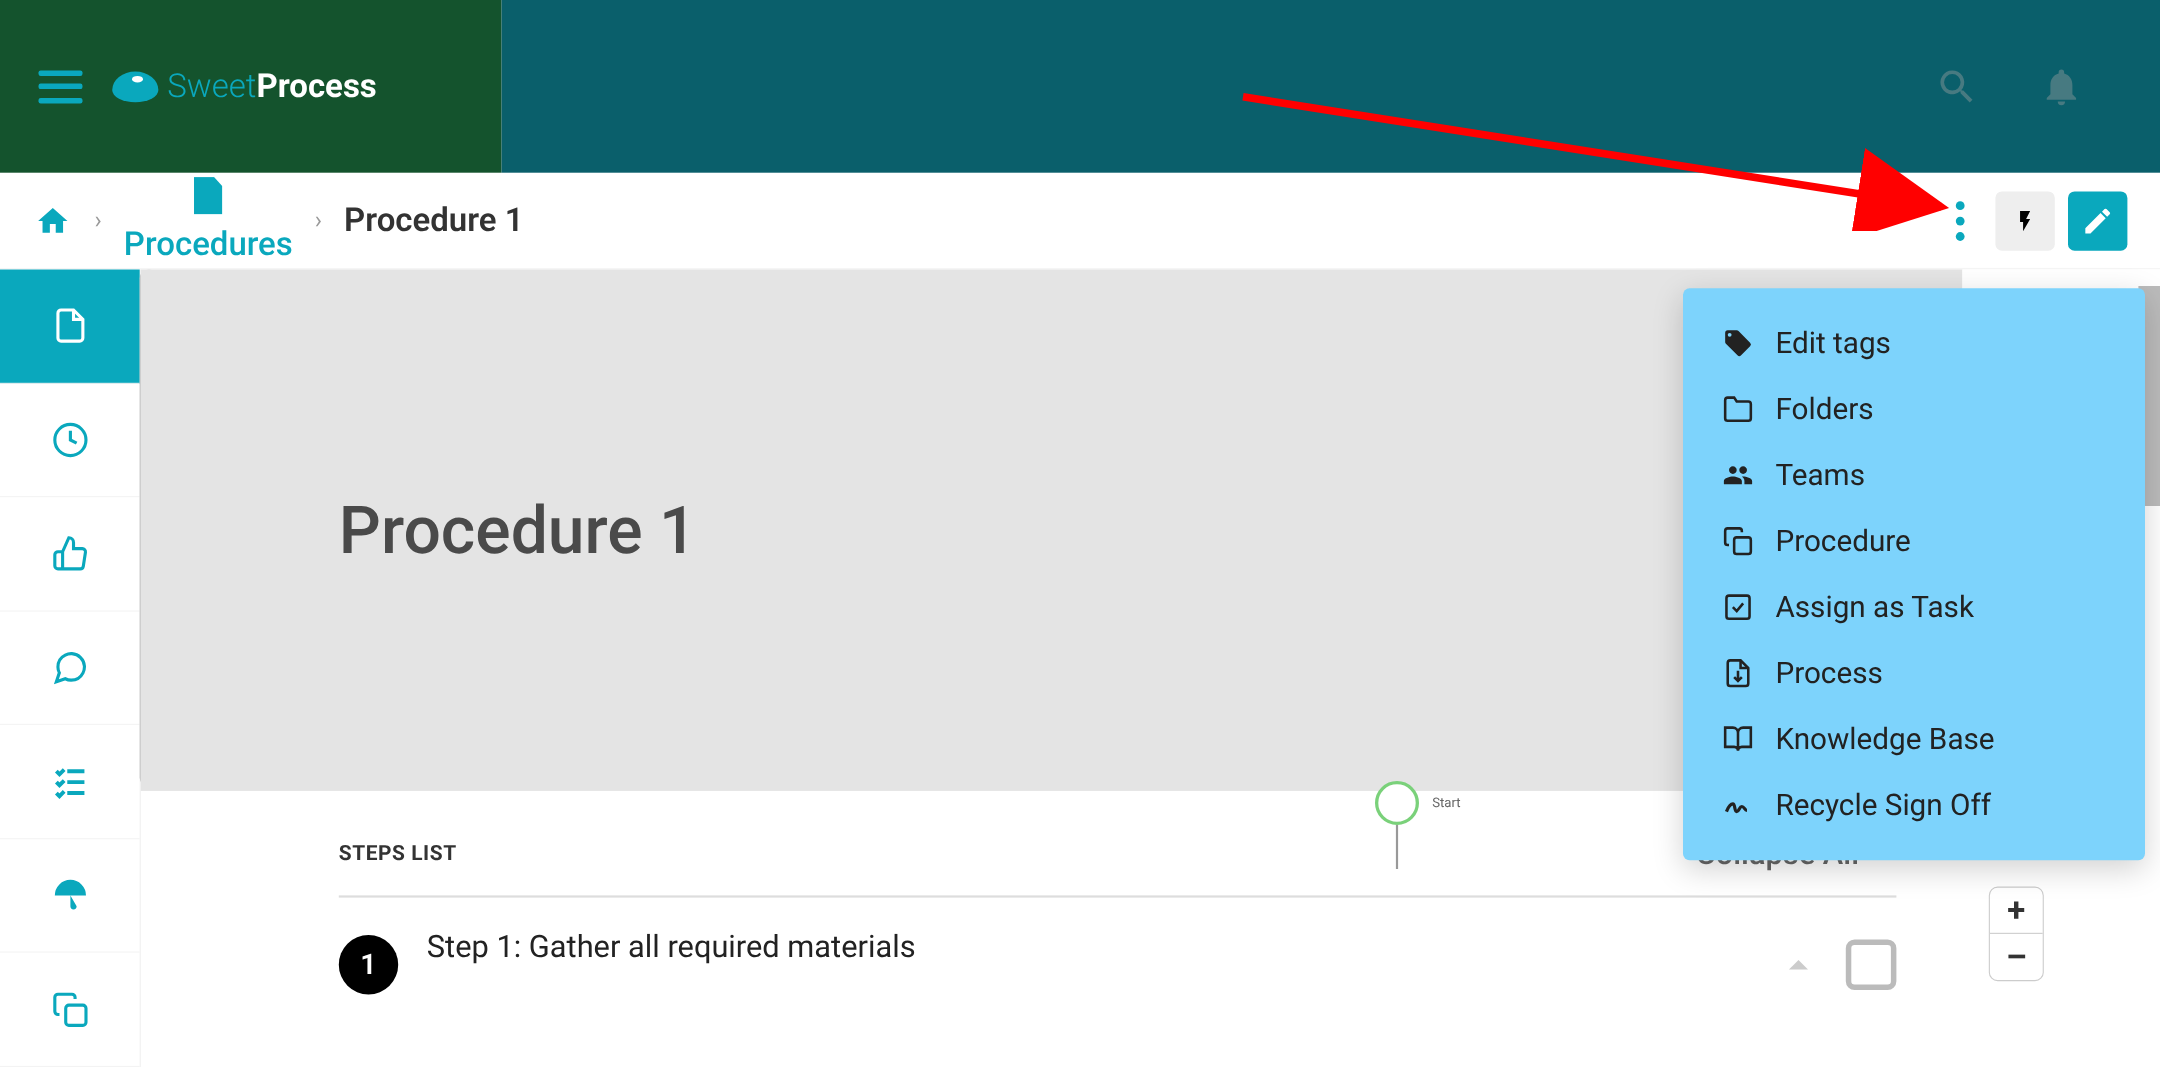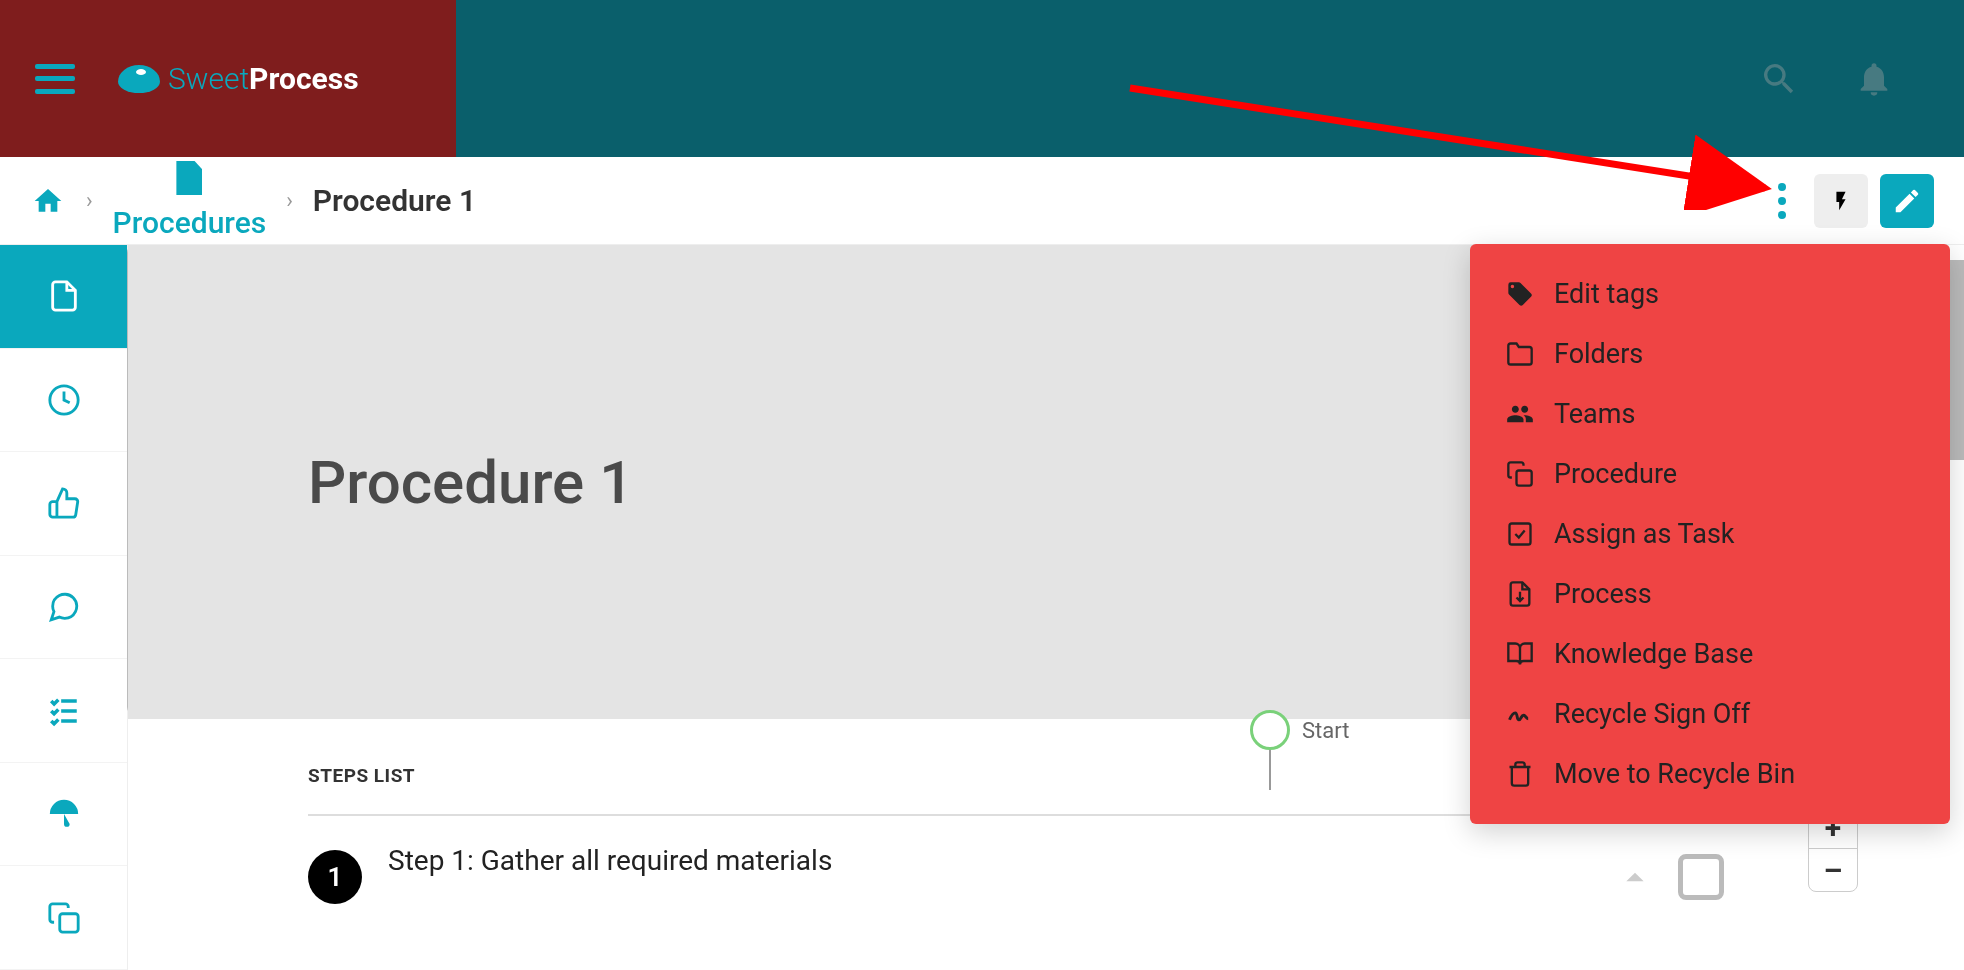--- a/index.html
+++ b/index.html
@@ -1,19 +1,19 @@
 <!DOCTYPE html>
 <html><head>
   <meta charset="utf-8">
   <style>
     * { margin: 0; padding: 0; box-sizing: border-box; font-family: -apple-system, BlinkMacSystemFont, "Segoe UI", Roboto, sans-serif; }
     body { background: #fff; width: 1964px; height: 970px; overflow: hidden; position: relative; }
     
     .topbar { display: flex; height: 157px; }
-    .topbar-left { background: #7f1d1d; width: 456px; display: flex; align-items: center; padding-left: 35px; gap: 43px; }
+    .topbar-left { background: #14532d; width: 456px; display: flex; align-items: center; padding-left: 35px; gap: 27px; }
     .hamburger { width: 40px; height: 30px; display: flex; flex-direction: column; justify-content: space-between; cursor: pointer; }
     .hamburger-line { height: 5px; background: #0aa8bd; border-radius: 2px; }
     .logo { display: flex; align-items: center; gap: 8px; }
     .logo-icon { width: 42px; height: 28px; background: #0aa8bd; border-radius: 50% 50% 50% 50% / 60% 60% 40% 40%; position: relative; }
     .logo-icon::after { content: ''; position: absolute; top: 4px; left: 18px; width: 10px; height: 6px; background: #fff; border-radius: 50%; }
     .logo-text { font-size: 30px; font-weight: 300; color: #0aa8bd; }
     .logo-text .bold { font-weight: 700; color: #fff; }
     .topbar-right { background: #0a5f6b; flex: 1; display: flex; align-items: center; justify-content: flex-end; padding-right: 70px; gap: 55px; }
     .top-icon { width: 40px; height: 40px; fill: #477a81; cursor: pointer; }
     
@@ -61,25 +61,25 @@
     .step-check { width: 46px; height: 46px; border: 5px solid #bbb; border-radius: 8px; cursor: pointer; }
     
     .overview-panel { width: 180px; background: #fff; padding-top: 508px; }
     .overview-title { font-size: 28px; font-weight: 700; color: #333; margin-bottom: 20px; padding-left: 20px; }
     .zoom-controls { width: 50px; border: 1px solid #ccc; border-radius: 8px; margin-left: 24px; }
     .zoom-btn { height: 42px; display: flex; align-items: center; justify-content: center; font-size: 30px; color: #333; cursor: pointer; font-weight: 700; }
     .zoom-btn:first-child { border-bottom: 1px solid #ccc; }
     
     .flow-start { position: absolute; left: 1250px; top: 710px; display: flex; align-items: center; gap: 12px; }
     .flow-circle { width: 40px; height: 40px; border: 3px solid #7ad17a; border-radius: 50%; background: #fff; }
-    .flow-label { font-size: 22px; color: #666; }
+    .flow-label { font-size: 12px; color: #666; }
     .flow-line { position: absolute; left: 1269px; top: 750px; width: 2px; height: 40px; background: #999; }
     
     
-    .dropdown { position: absolute; right: 14px; top: 244px; width: 480px; background: #ef4444; box-shadow: 0 8px 28px rgba(0,0,0,0.18); border-radius: 6px; padding: 20px 0; z-index: 100; }
+    .dropdown { position: absolute; right: 14px; top: 262px; width: 420px; background: #7dd3fc; box-shadow: 0 8px 28px rgba(0,0,0,0.18); border-radius: 6px; padding: 20px 0; z-index: 100; }
     .dd-item { display: flex; align-items: center; gap: 20px; padding: 14px 36px; font-size: 27px; color: #222; cursor: pointer; }
     .dd-item svg { width: 28px; height: 28px; fill: #222; flex-shrink: 0; }
     .dd-item.outline svg { fill: none; stroke: #222; stroke-width: 2; }
     
     
     .red-arrow { position: absolute; left: 1125px; top: 80px; pointer-events: none; z-index: 200; }
     
     .page-scroll { position: absolute; right: 0; top: 260px; width: 20px; height: 200px; background: #bbb; border-radius: 0; }
   </style>
 </head>
@@ -271,26 +271,20 @@
         <path d="M2 3h6a4 4 0 0 1 4 4v14a3 3 0 0 0-3-3H2zM22 3h-6a4 4 0 0 0-4 4v14a3 3 0 0 1 3-3h7z"></path>
       </svg>
     <span>Knowledge Base</span>
   </div>
   <div class="dd-item">
     <svg viewBox="0 0 24 24">
         <path d="M3 17c2-5 4-6 5-6 2 0 1 6 3 6s2-4 4-4 2 3 4 3" fill="none" stroke="#222" stroke-width="2.5"></path>
       </svg>
     <span>Recycle Sign Off</span>
   </div>
-  <div class="dd-item outline">
-    <svg viewBox="0 0 24 24">
-        <path d="M3 6h18M8 6V4a2 2 0 0 1 2-2h4a2 2 0 0 1 2 2v2m3 0v14a2 2 0 0 1-2 2H7a2 2 0 0 1-2-2V6"></path>
-      </svg>
-    <span>Move to Recycle Bin</span>
-  </div>
 </div>
 
 <svg class="red-arrow" width="680" height="130">
   <defs>
     <marker id="ah" markerWidth="14" markerHeight="14" refX="11" refY="6" orient="auto">
       <path d="M0,0 L12,6 L0,12 z" fill="#ff0000"></path>
     </marker>
   </defs>
   <line x1="5" y1="8" x2="640" y2="108" stroke="#ff0000" stroke-width="7" marker-end="url(#ah)"></line>
 </svg>

